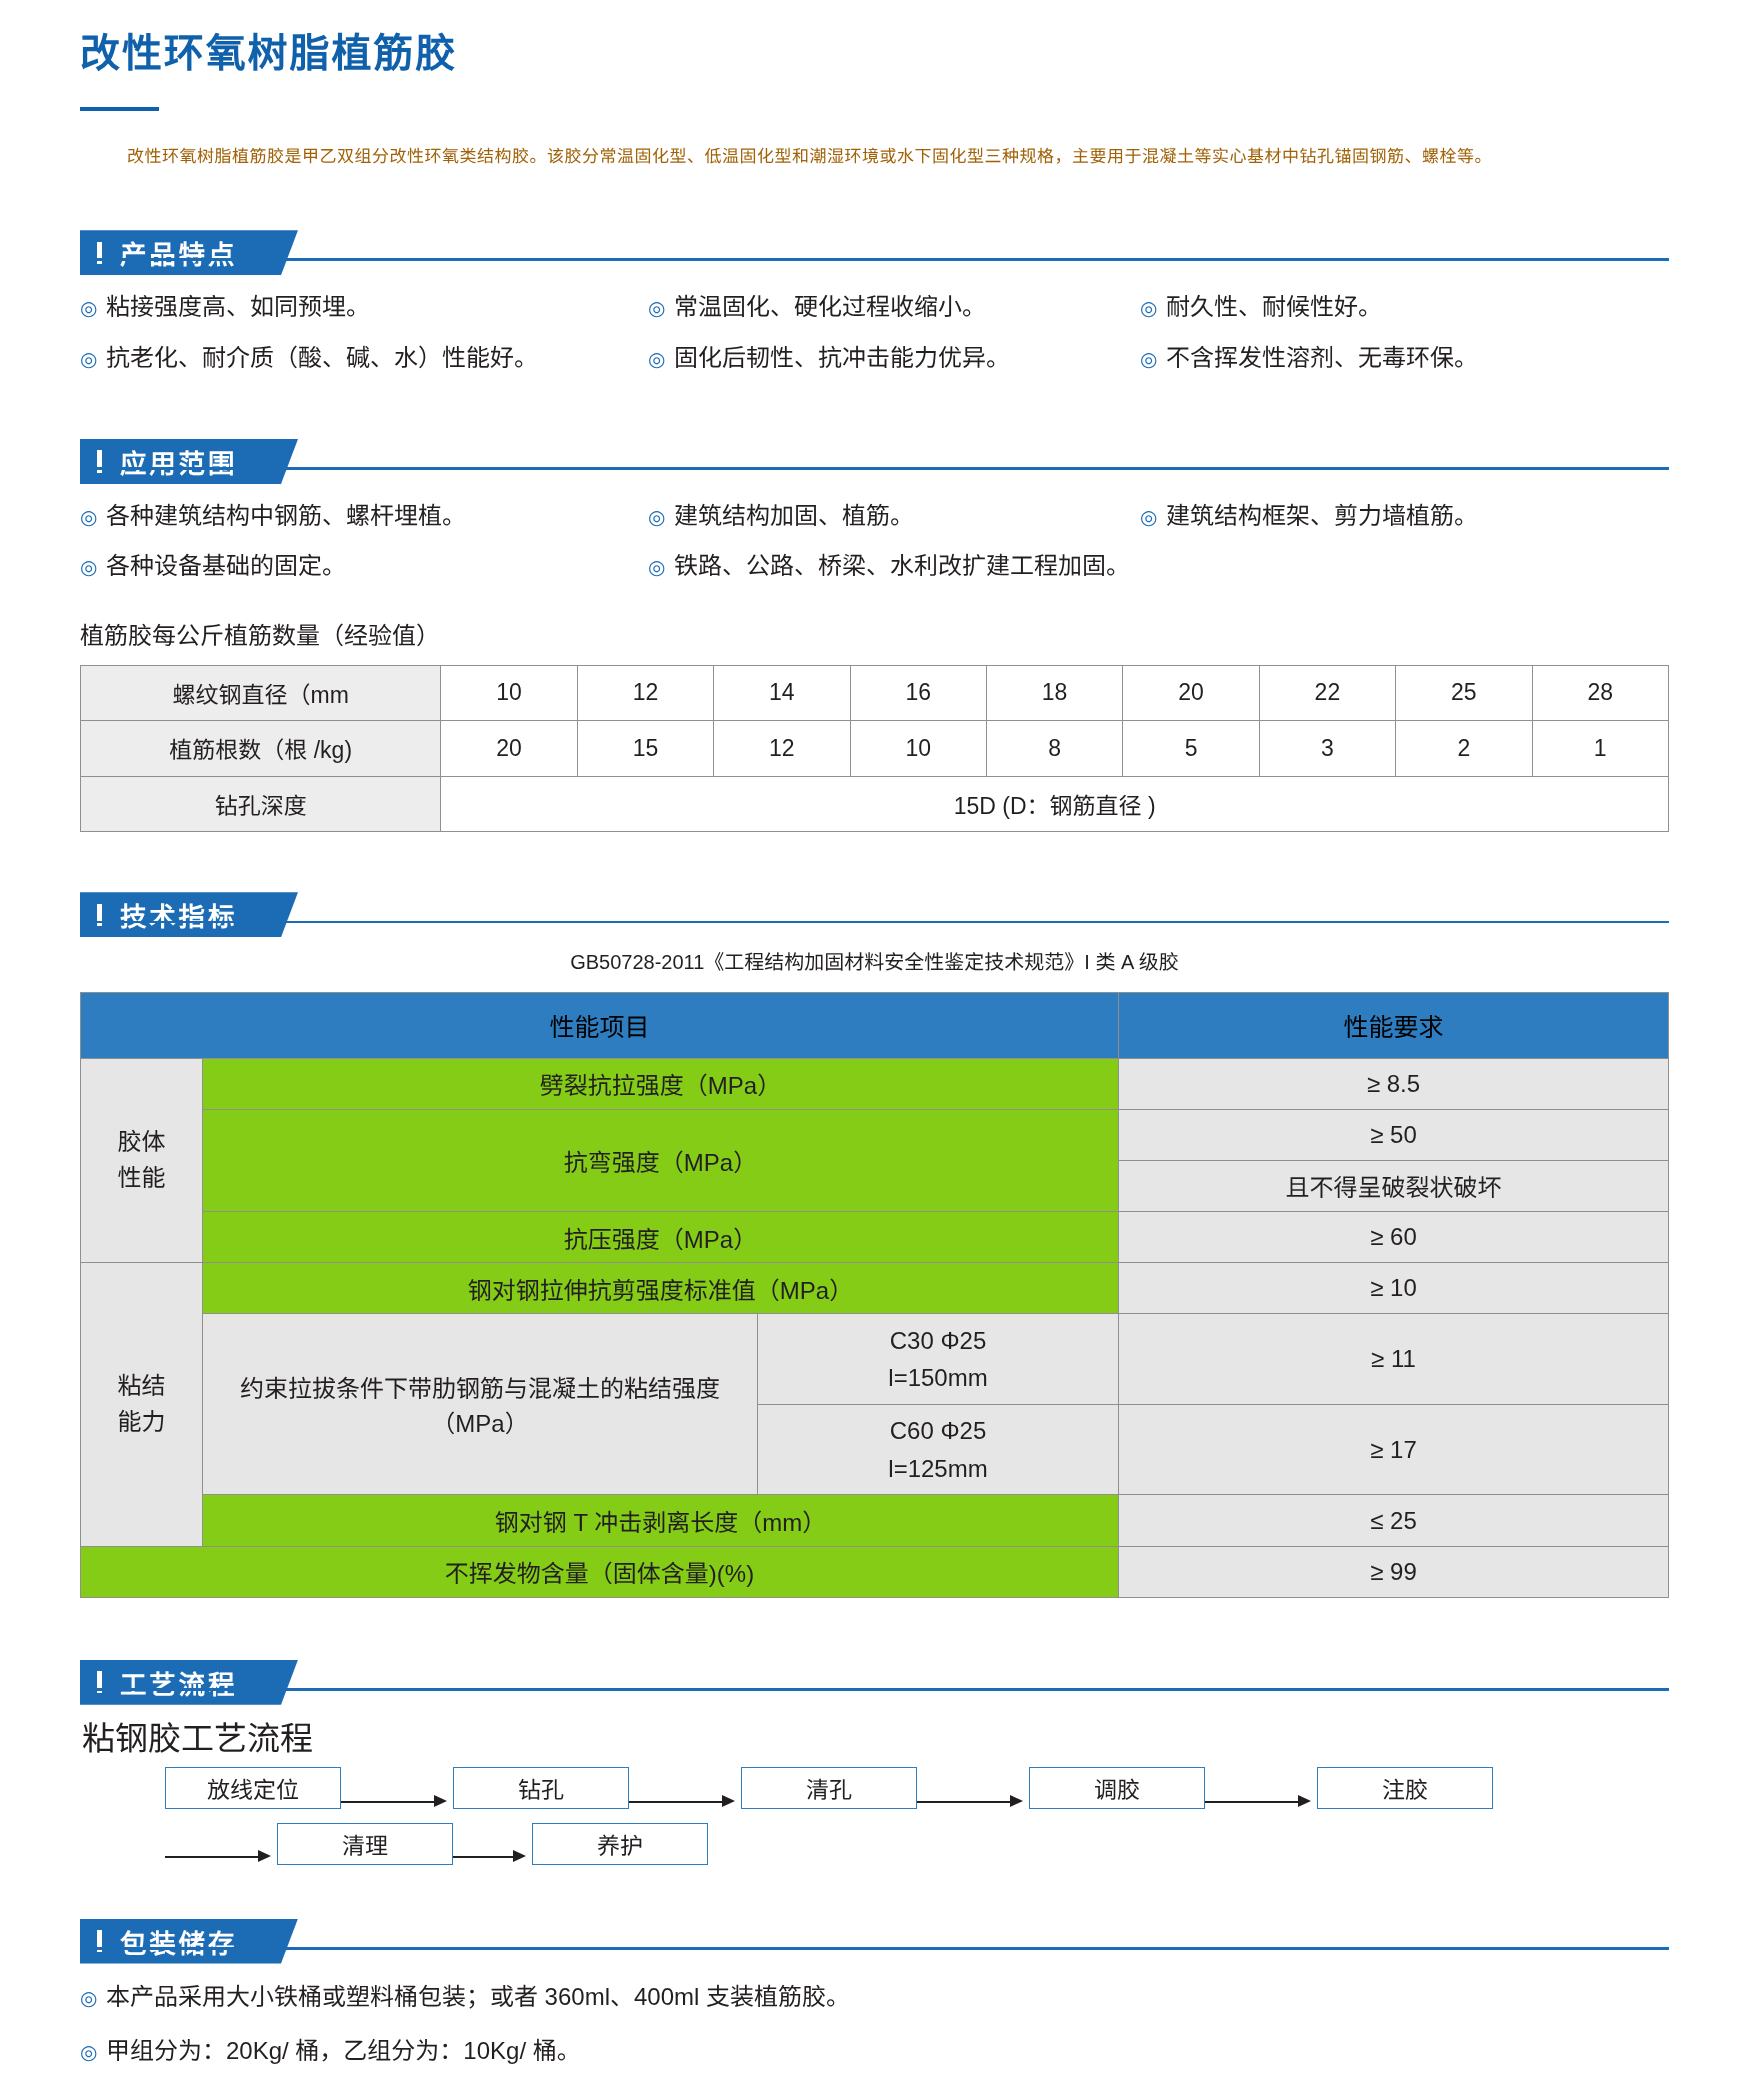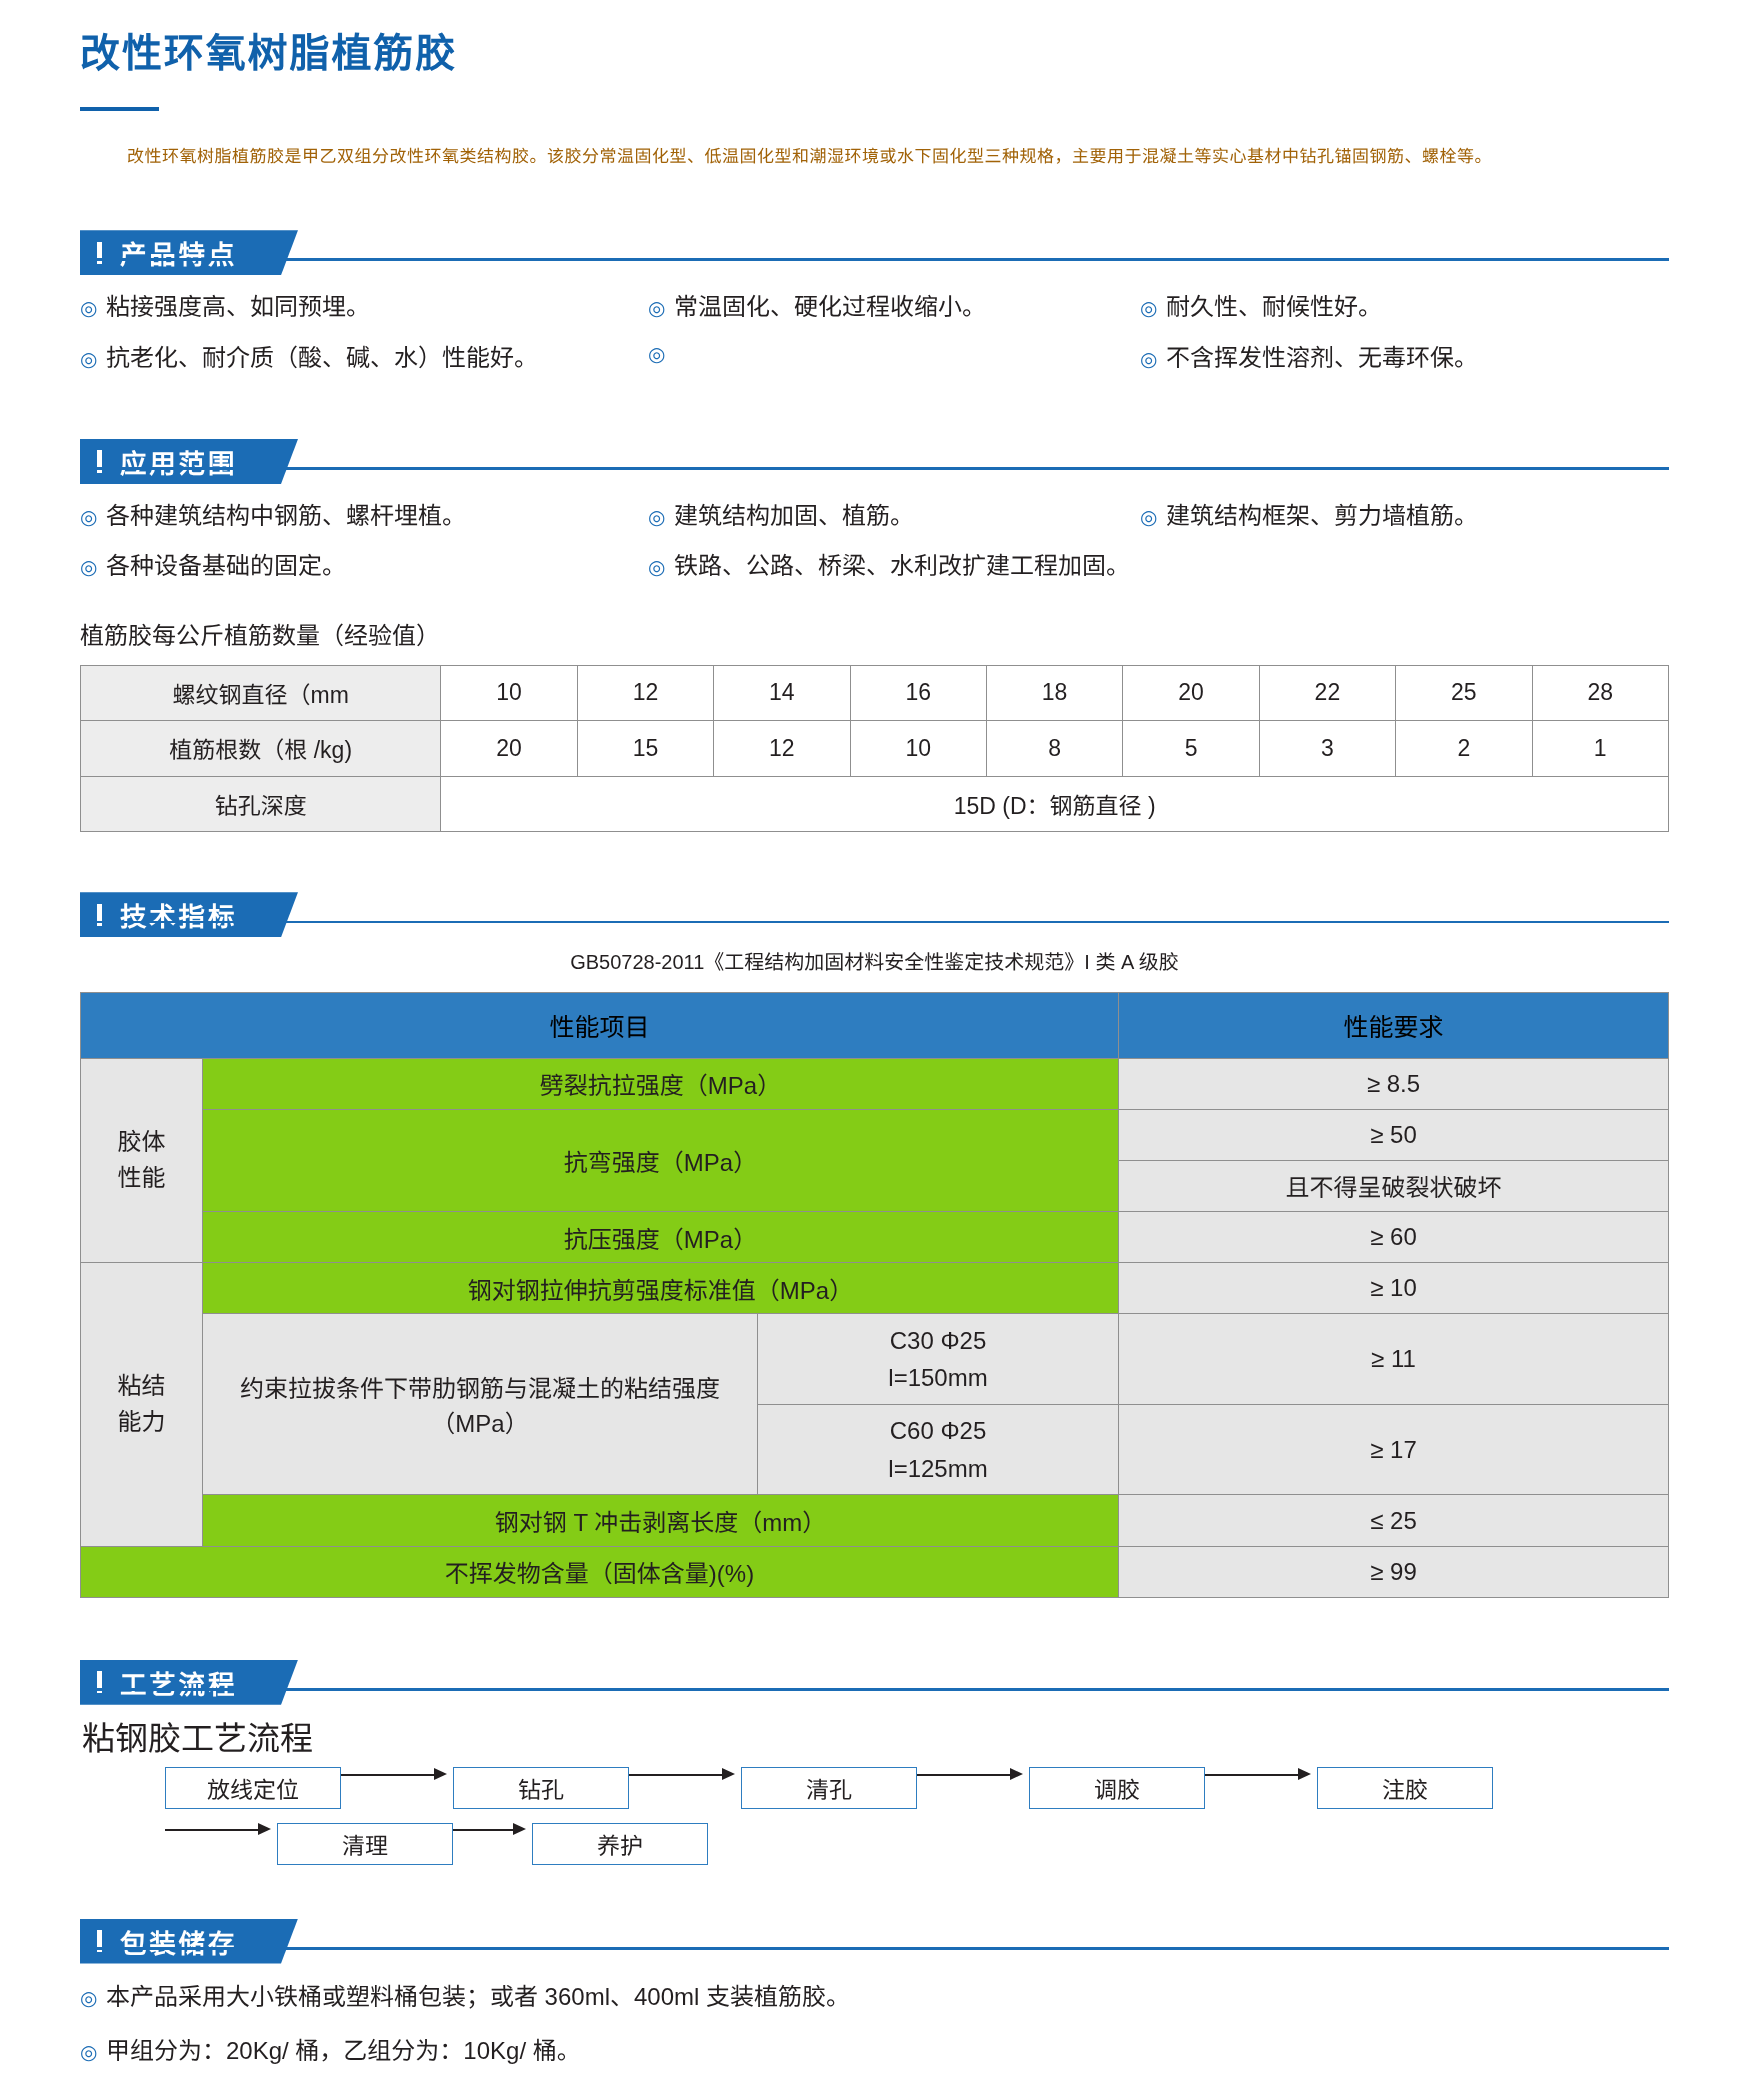--- a/index.html
+++ b/index.html
@@ -196,21 +196,21 @@
   
   .flow-caption {
     font-size: 33px;
     margin: 17px 0 7.6px 1.9px;
   }
   .flow-wrap {
     margin: 5.7px 0 32px 0;
   }
   .flow-row {
     display: flex;
-    align-items: flex-start;
+    align-items: flex-end;
     margin-bottom: 13.2px;
   }
   .flow-box {
     border: 0.9px solid #2e7dc0;
     color: #231f20;
     font-size: 23px;
     height: 42px;
     min-width: 176px;
     display: flex;
     align-items: center;
@@ -275,20 +275,21 @@
       <div class="bullet">
           <span class="dot">◎</span>
           <span>耐久性、耐候性好。</span>
         </div>
       <div class="bullet">
           <span class="dot">◎</span>
           <span>抗老化、耐介质（酸、碱、水）性能好。</span>
         </div>
       <div class="bullet">
           <span class="dot">◎</span>
+          <span>固化后韧性、抗冲击能力优异。</span>
         </div>
       <div class="bullet">
           <span class="dot">◎</span>
           <span>不含挥发性溶剂、无毒环保。</span>
         </div>
     </div>
 
     <div class="section-head">
       <div class="section-tag">应用范围</div>
       <div class="section-underline"></div>

